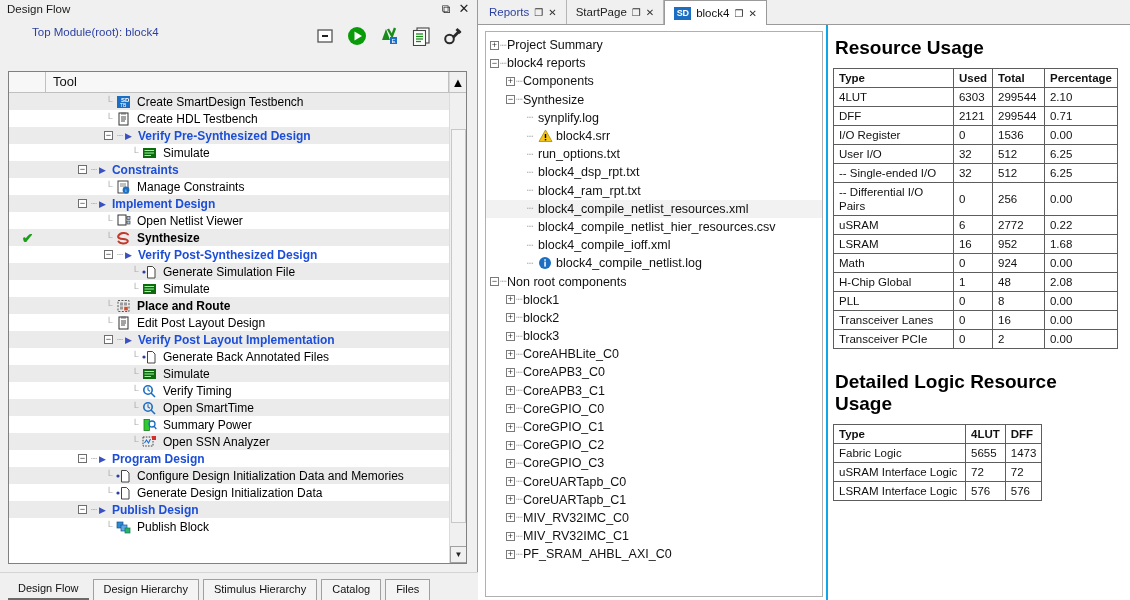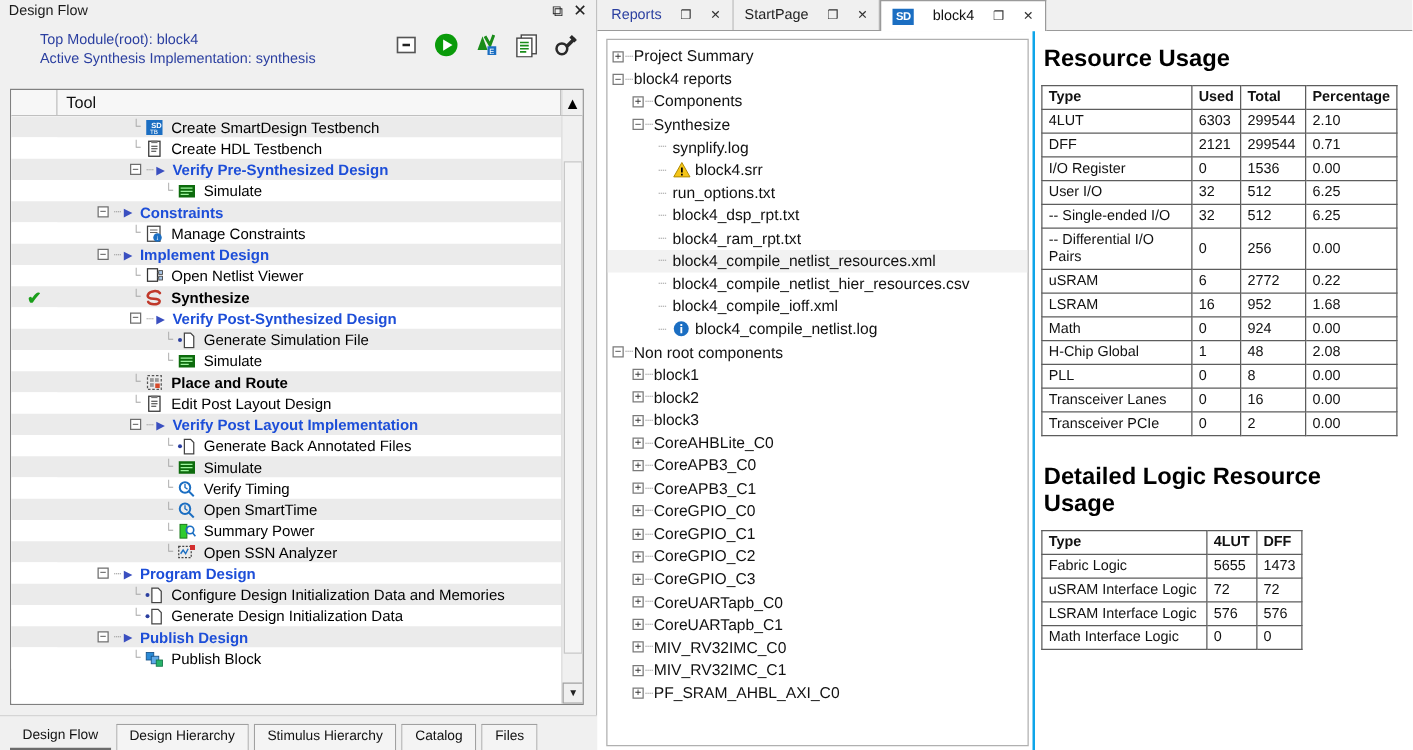--- a/index.html
+++ b/index.html
@@ -160,21 +160,21 @@
     position: absolute; left: 478px; top: 0; width: 652px; height: 600px;
     background: #ffffff;
   }
   .tabstrip {
     height: 25px; background: #f0f0f0;
     display: flex; align-items: flex-end;
     border-bottom: 1px solid #9a9a9a;
     padding-left: 2px;
   }
   .dtab {
-    display: flex; align-items: center; gap: 15px;
+    display: flex; align-items: center; gap: 5px;
     height: 24px; padding: 0 9px;
     font-size: 11.5px; color: #2b3fa0;
     border-right: 1px solid #b5b5b5;
     cursor: pointer; background: #f0f0f0;
   }
   .dtab.plain { color: #222; }
   .dtab.active {
     background: #ffffff; color: #111;
     border-top: 1px solid #9a9a9a;
     border-left: 1px solid #9a9a9a;
@@ -257,21 +257,20 @@
   <div id="left-panel">
 
     <div class="panel-titlebar">
       <span>Design Flow</span>
       <span class="ctl float">⧉</span>
       <span class="ctl close">✕</span>
     </div>
 
     <div class="df-body">
       <div class="df-info">Top Module(root): block4</div>
-      <div class="df-info2">Active Synthesis Implementation: synthesis</div>
 
       <div class="df-toolbar">
 
         <svg class="tb-icon" viewBox="0 0 20 20">
           <rect x="3" y="4" width="14" height="12" fill="#fff" stroke="#555" stroke-width="1.3"></rect>
           <rect x="7" y="9" width="6" height="2" fill="#222"></rect>
         </svg>
 
         <svg class="tb-icon" viewBox="0 0 20 20">
           <circle cx="10" cy="10" r="9" fill="#0a9b0a"></circle>
@@ -923,23 +922,18 @@
               <tr>
                 <td>uSRAM Interface Logic</td>
                 <td>72</td>
                 <td>72</td>
               </tr>
               <tr>
                 <td>LSRAM Interface Logic</td>
                 <td>576</td>
                 <td>576</td>
               </tr>
-              <tr>
-                <td>Math Interface Logic</td>
-                <td>0</td>
-                <td>0</td>
-              </tr>
             </tbody>
           </table>
       </div>
     </div>
   </div>
 </div>
 
 </body></html>

